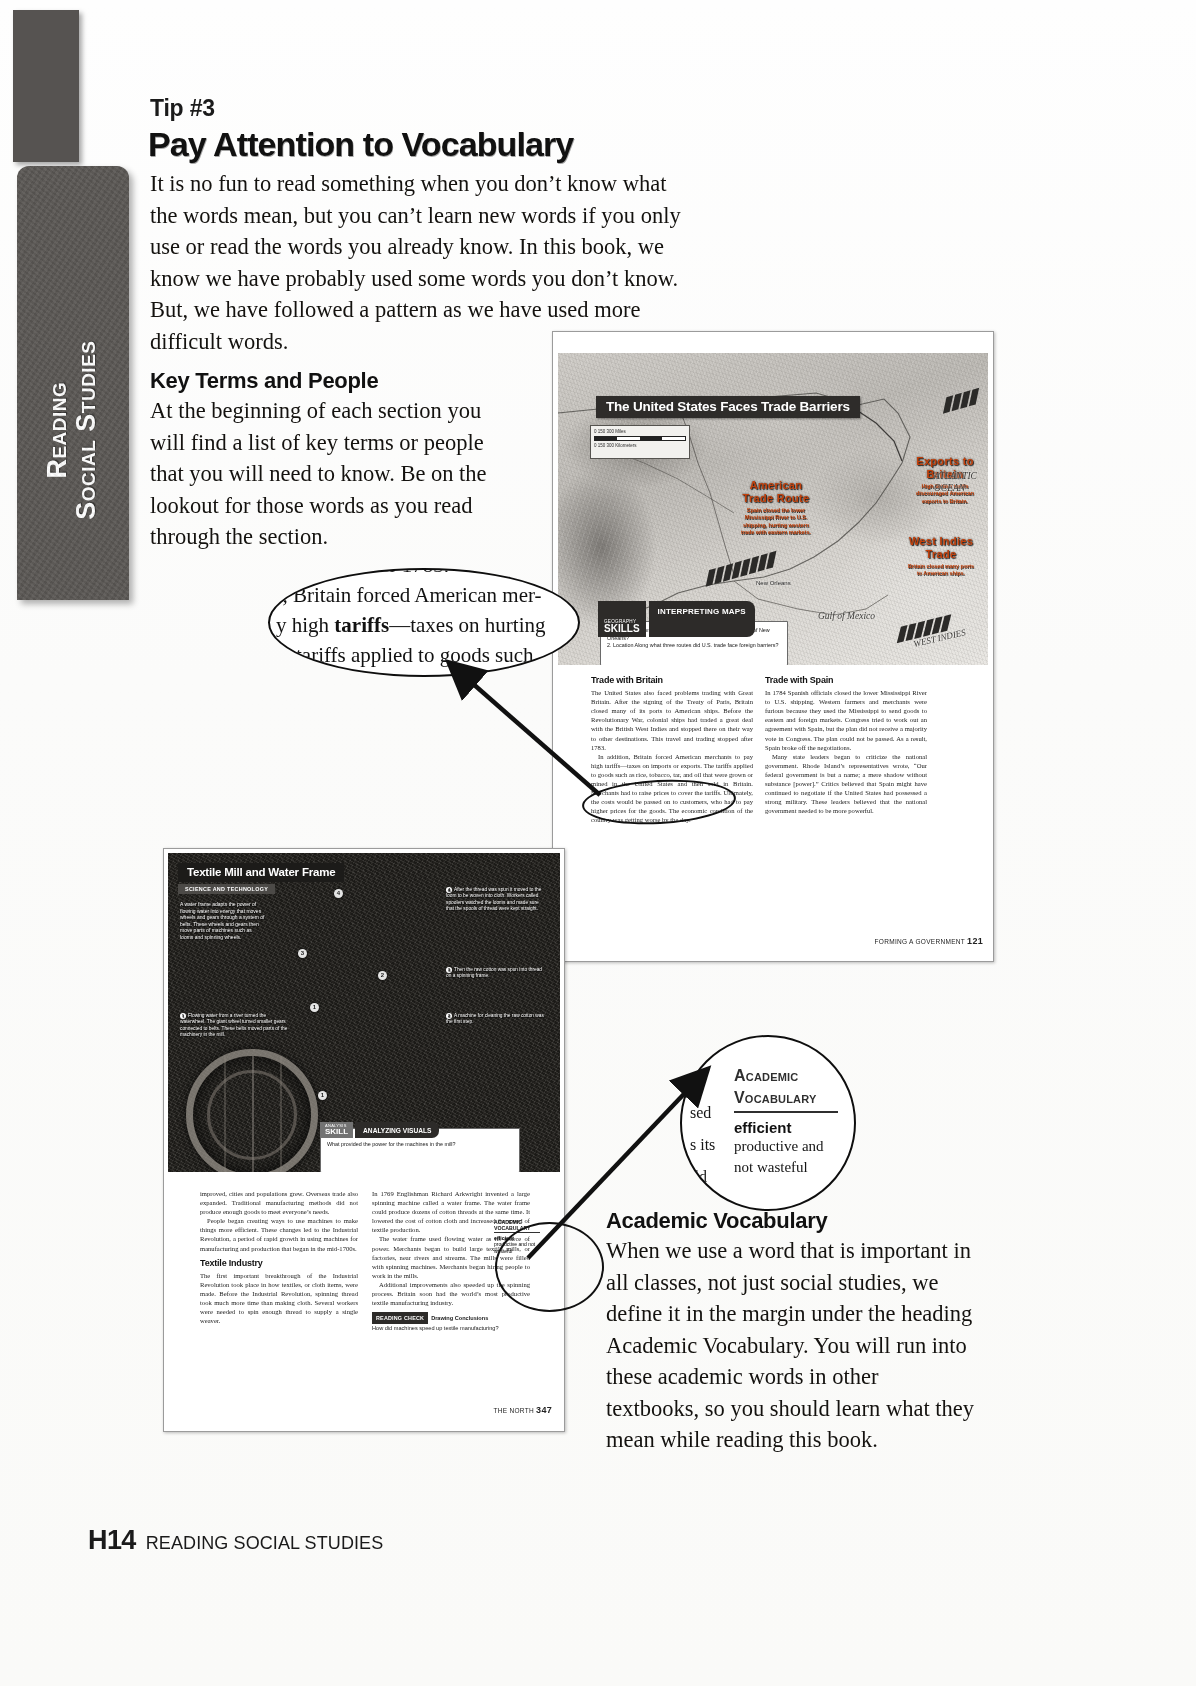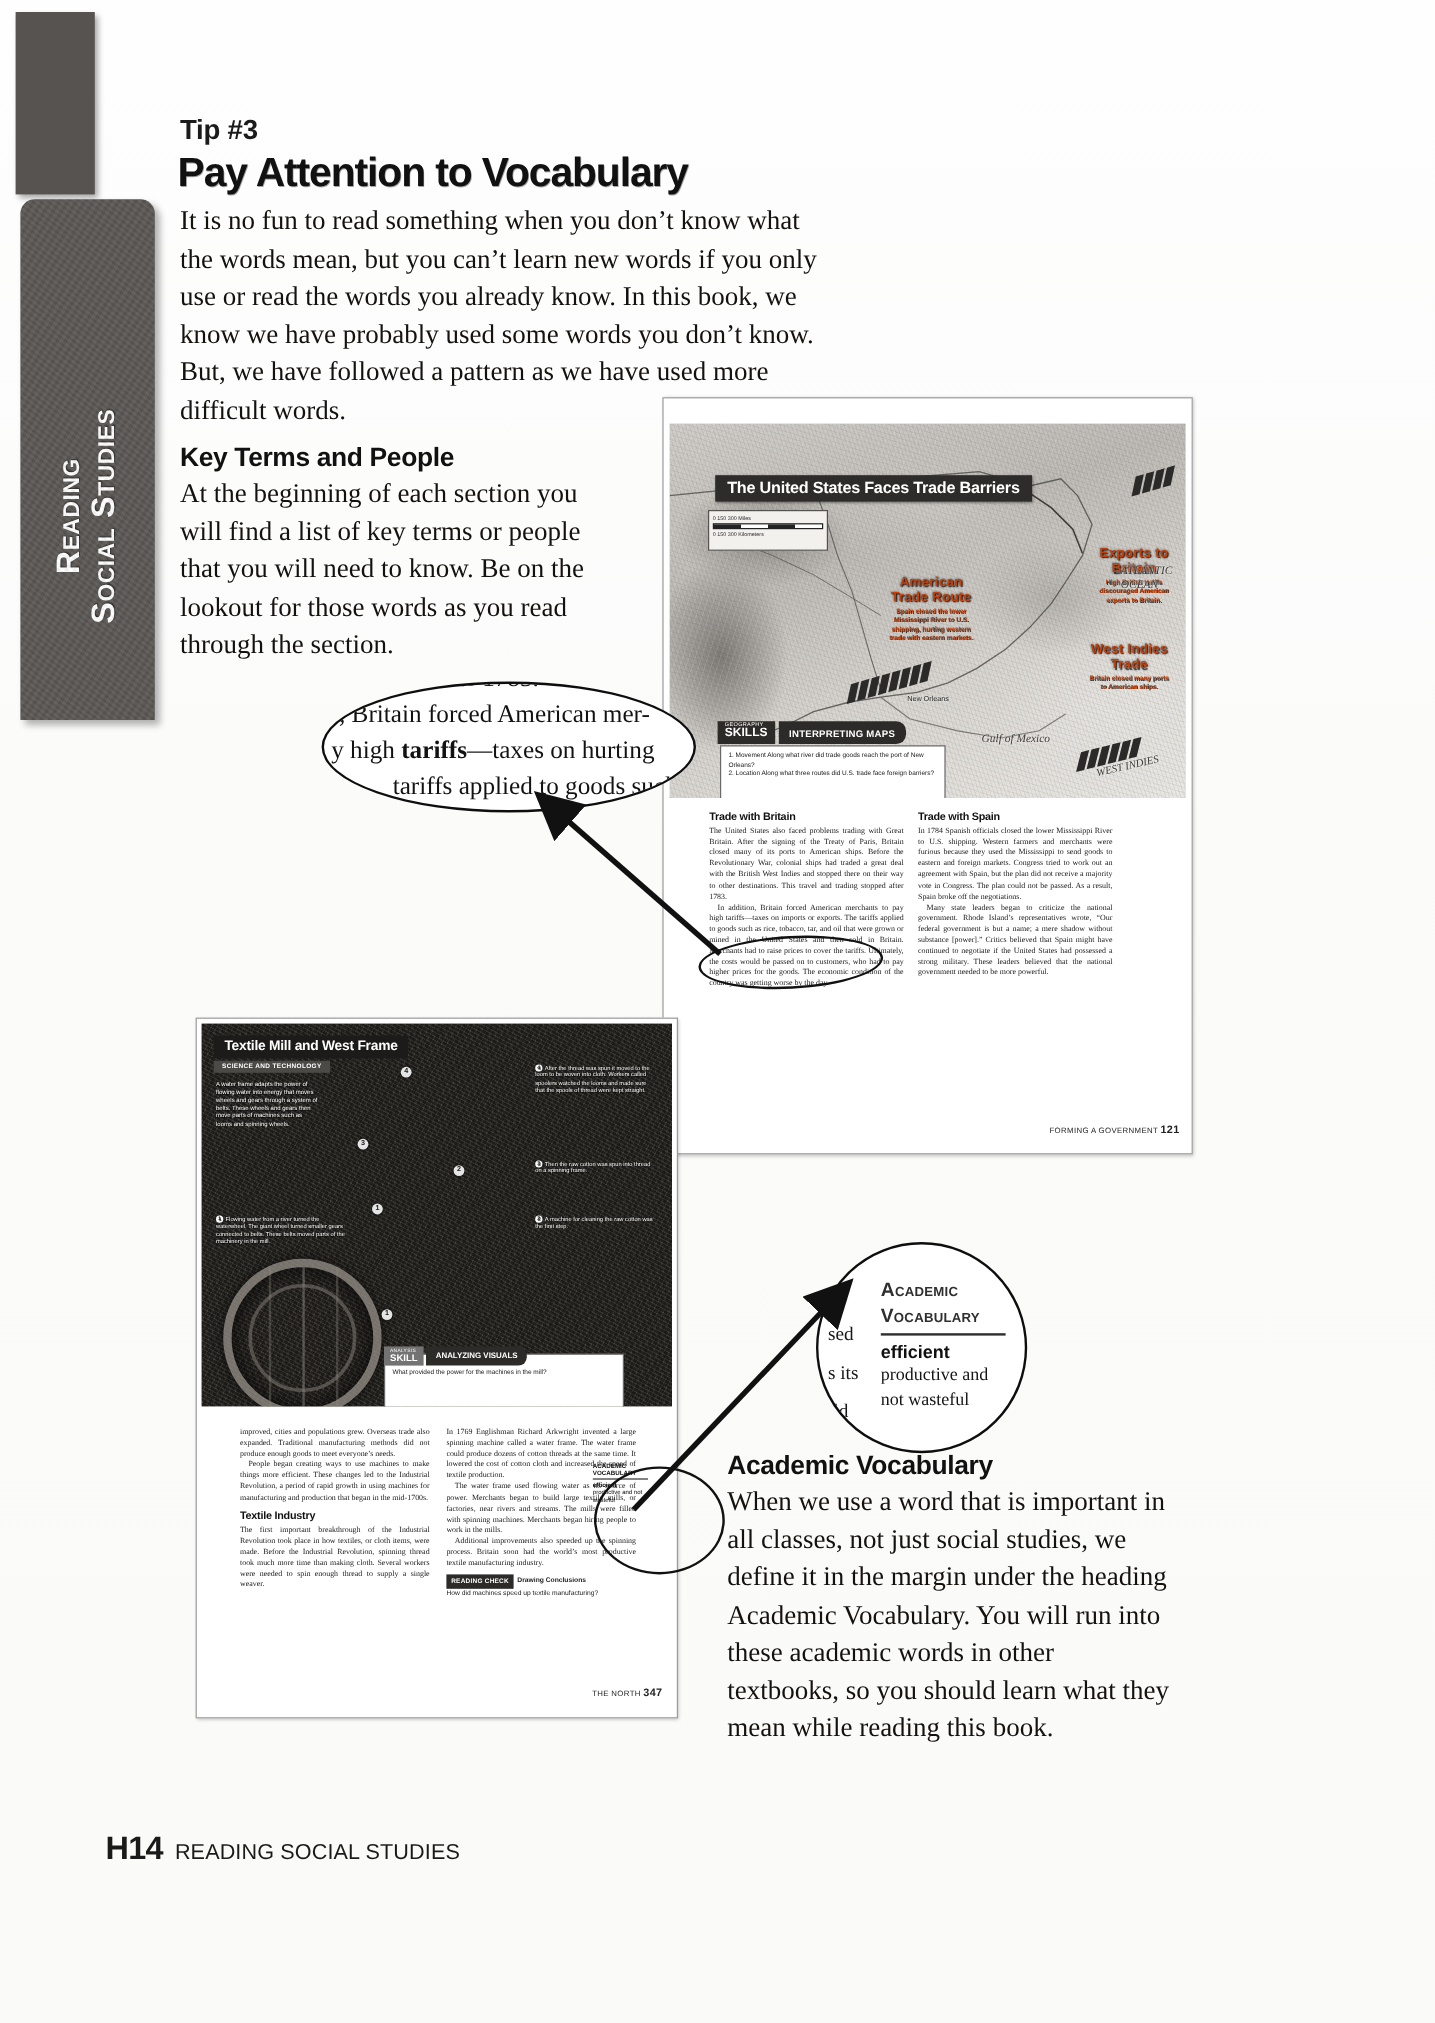--- a/index.html
+++ b/index.html
@@ -144,21 +144,21 @@
   .bararrow i{display:block;width:7px;height:15px;background:#2b2a28;
     transform:skewX(-28deg);margin-right:2px;float:left;}
   #bar-miss{left:148px;top:208px;transform:rotate(-16deg);}
   #bar-gulf{left:340px;top:268px;transform:rotate(-14deg);}
   #bar-ne{left:386px;top:40px;transform:rotate(-16deg);}
 
   .skillsbar{
     position:absolute;left:40px;top:248px;
     display:flex;align-items:stretch;z-index:5;
   }
-  .skillsbar .sk{background:#2d2b29;color:#fff;padding:0 6px 3px;
+  .skillsbar .sk{background:#2d2b29;color:#fff;padding:18px 6px 3px;
     font-family:"Liberation Sans",sans-serif;}
   .skillsbar .sk .t1{font-size:4.6px;display:block;letter-spacing:.3px;}
   .skillsbar .sk .t2{font-size:10px;font-weight:bold;display:block;line-height:10px;}
   .skillsbar .sk2{background:#2d2b29;color:#fff;margin-left:3px;padding:6px 9px 4px;
     font-family:"Liberation Sans",sans-serif;font-weight:bold;font-size:8px;
     border-radius:0 8px 8px 0;letter-spacing:.2px;}
   .skillsbox{
     position:absolute;left:42px;top:268px;width:174px;height:38px;
     background:#fff;border:1px solid #6a6a6a;border-radius:0 0 7px 7px;
     font-family:"Liberation Sans",sans-serif;font-size:5.4px;line-height:7.6px;
@@ -431,21 +431,21 @@
     </div>
   </div>
 
   <div id="page347">
 
     <div class="photowrap">
       <div class="photobg"></div>
       <div class="photonoise"></div>
       <div class="wheel"></div>
 
-      <div class="phototitle">Textile Mill and West Frame</div>
+      <div class="phototitle">Textile Mill and Water Frame</div>
       <div class="sectag">SCIENCE AND TECHNOLOGY</div>
       <div class="phototext" style="left:12px;top:48px;width:86px;">A water frame adapts the power of flowing water into energy that moves wheels and gears through a system of belts. These wheels and gears then move parts of machines such as looms and spinning wheels.</div>
 
       <div class="callout" style="left:12px;top:160px;width:110px;">
         <span class="dot">1</span><span>Flowing water from a river turned the waterwheel. The giant wheel turned smaller gears connected to belts. These belts moved parts of the machinery in the mill.</span>
       </div>
       <div class="callout" style="left:278px;top:160px;width:98px;">
         <span class="dot">2</span><span>A machine for cleaning the raw cotton was the first step.</span>
       </div>
       <div class="callout" style="left:278px;top:114px;width:98px;">
@@ -501,21 +501,21 @@
       <span>THE NORTH</span>
       <b>347</b>
     </div>
   </div>
 
   <div class="magnifier" id="mag-tariff">
     <div class="inner">
       <div style="padding-left:56px;">pped after 1783.</div>
       <div style="padding-left:16px;">n, Britain forced American mer-</div>
       <div style="padding-left:20px;"><span>y high </span><b>tariffs</b><span>—taxes on hurting</span></div>
-      <div style="padding-left:40px;text-align:center;">tariffs applied to goods such</div>
+      <div style="padding-left:40px;">tariffs applied to goods such</div>
     </div>
   </div>
 
   <div class="magnifier" id="mag-av">
     <div class="frag">
       <div>t</div>
       <div>sed</div>
       <div>s its</div>
       <div>ild</div>
     </div>

